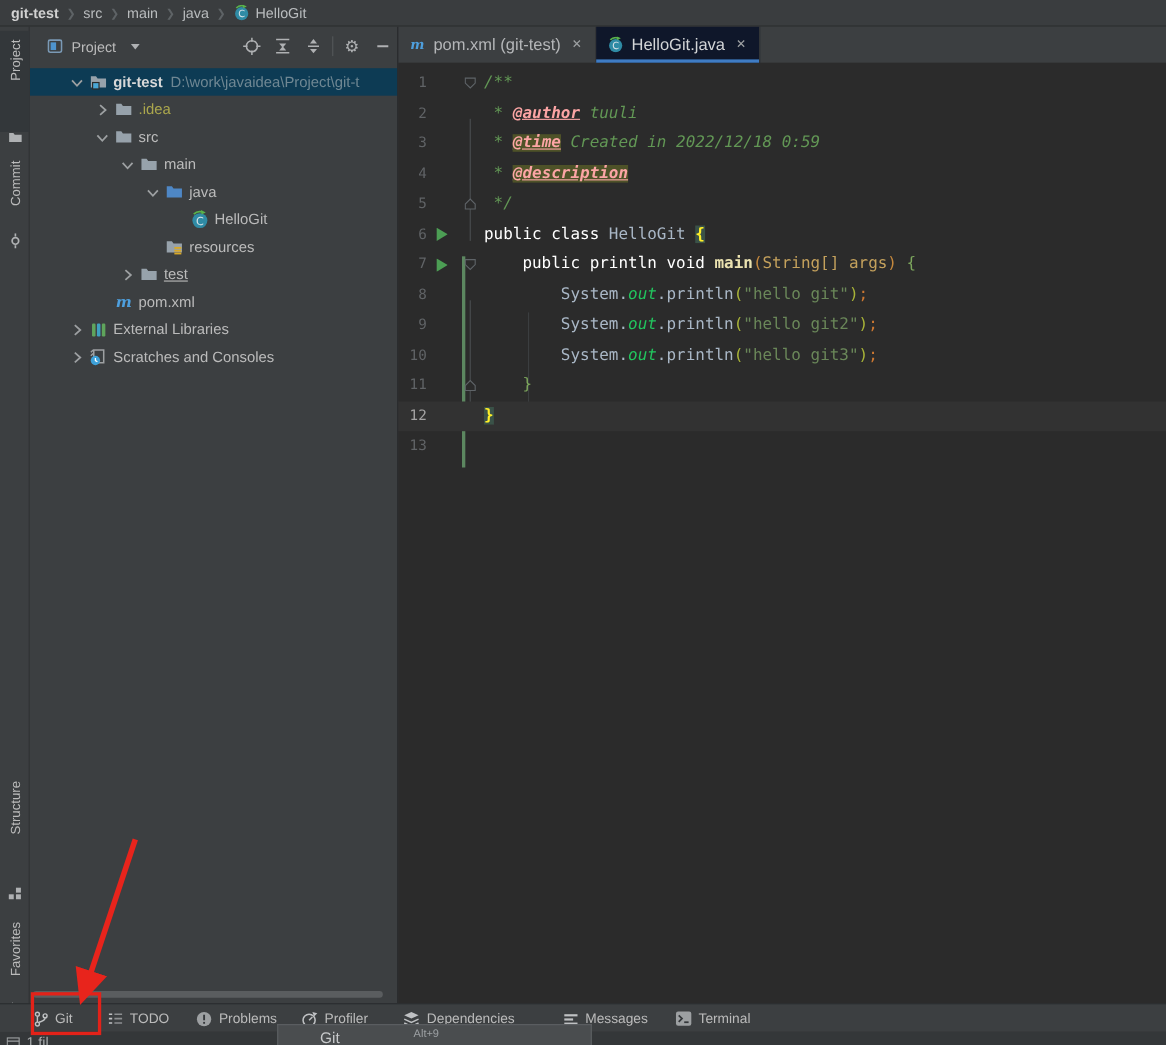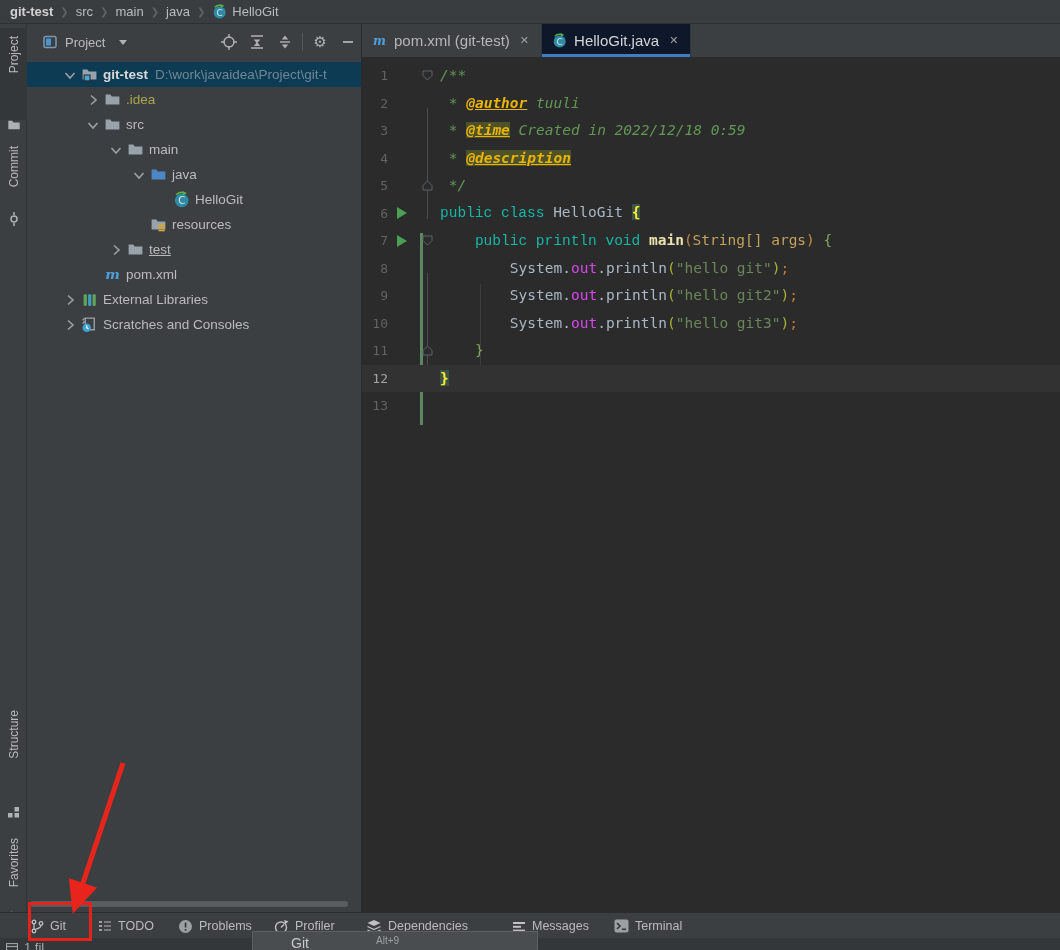--- a/index.html
+++ b/index.html
@@ -68,35 +68,35 @@
   .cl { position:relative; height:27.5px; display:flex; align-items:center; }
   .cl.cur { background:#323232; }
   .ln { flex:0 0 26px; text-align:right; font-size:13px; color:#606366; }
   .cl.cur .ln { color:#A4A3A3; }
   .runc { flex:0 0 26px; display:flex; justify-content:center; }
   .foldc { flex:0 0 26px; display:flex; justify-content:center; z-index:2; }
   .ct { white-space:pre; font-size:14.5px; line-height:27.5px; }
   .lines { position:absolute; left:0; top:5px; width:698px; }
 
   .tk.cmt  { color:#629755; font-style:italic; }
-  .tk.tag  { color:#eab308; font-style:italic; font-weight:bold; text-decoration:underline; }
+  .tk.tag  { color:#fca5a5; font-style:italic; font-weight:bold; text-decoration:underline; }
   .tk.hl   { background:#4E5228; }
-  .tk.kw   { color:#14b8a6;font-family:Liberation Mono, monospace; }
+  .tk.kw   { color:#ffffff; }
   .tk.id   { color:#A9B7C6; }
   .tk.meth { color:#EBE2B0; font-weight:bold; }
   .tk.parm { color:#C4A15C; }
   .tk.par-o{ color:#C4883D; }
   .tk.brace-y { color:#FFEF28; font-weight:bold; }
   .tk.hlb  { background:#3A5248; }
   .tk.brace-g { color:#7DA75D; }
   .tk.par-y{ color:#A8B338; }
   .tk.str  { color:#6A8759; }
   .tk.semi { color:#CC7832; }
   .tk.pl, .tk.field + .tk { color:#A9B7C6; }
-  .tk.field{ color:#d946ef; }
+  .tk.field{ color:#22c55e; font-style:italic; }
 
   .vcsbar { position:absolute; left:58px; top:175.5px; width:3px; height:192.5px; background:#5C8760; }
   .foldline { position:absolute; left:65px; width:1px; background:#4A4E50; }
   .indent-guide { position:absolute; left:118px; top:227px; width:1px; height:88px; background:#3B3E40; }
 
   
   .bottombar { position:absolute; left:0; top:912px; width:1060px; height:26px;
     background:#3C3F41; border-top:1px solid #2A2C2E; z-index:10; }
   .bb-item { position:absolute; top:0; height:26px; display:flex; align-items:center; cursor:pointer; }
   .bb-item .bb-lab { margin-left:6px; font-size:12.5px; color:#BBBBBB; }

